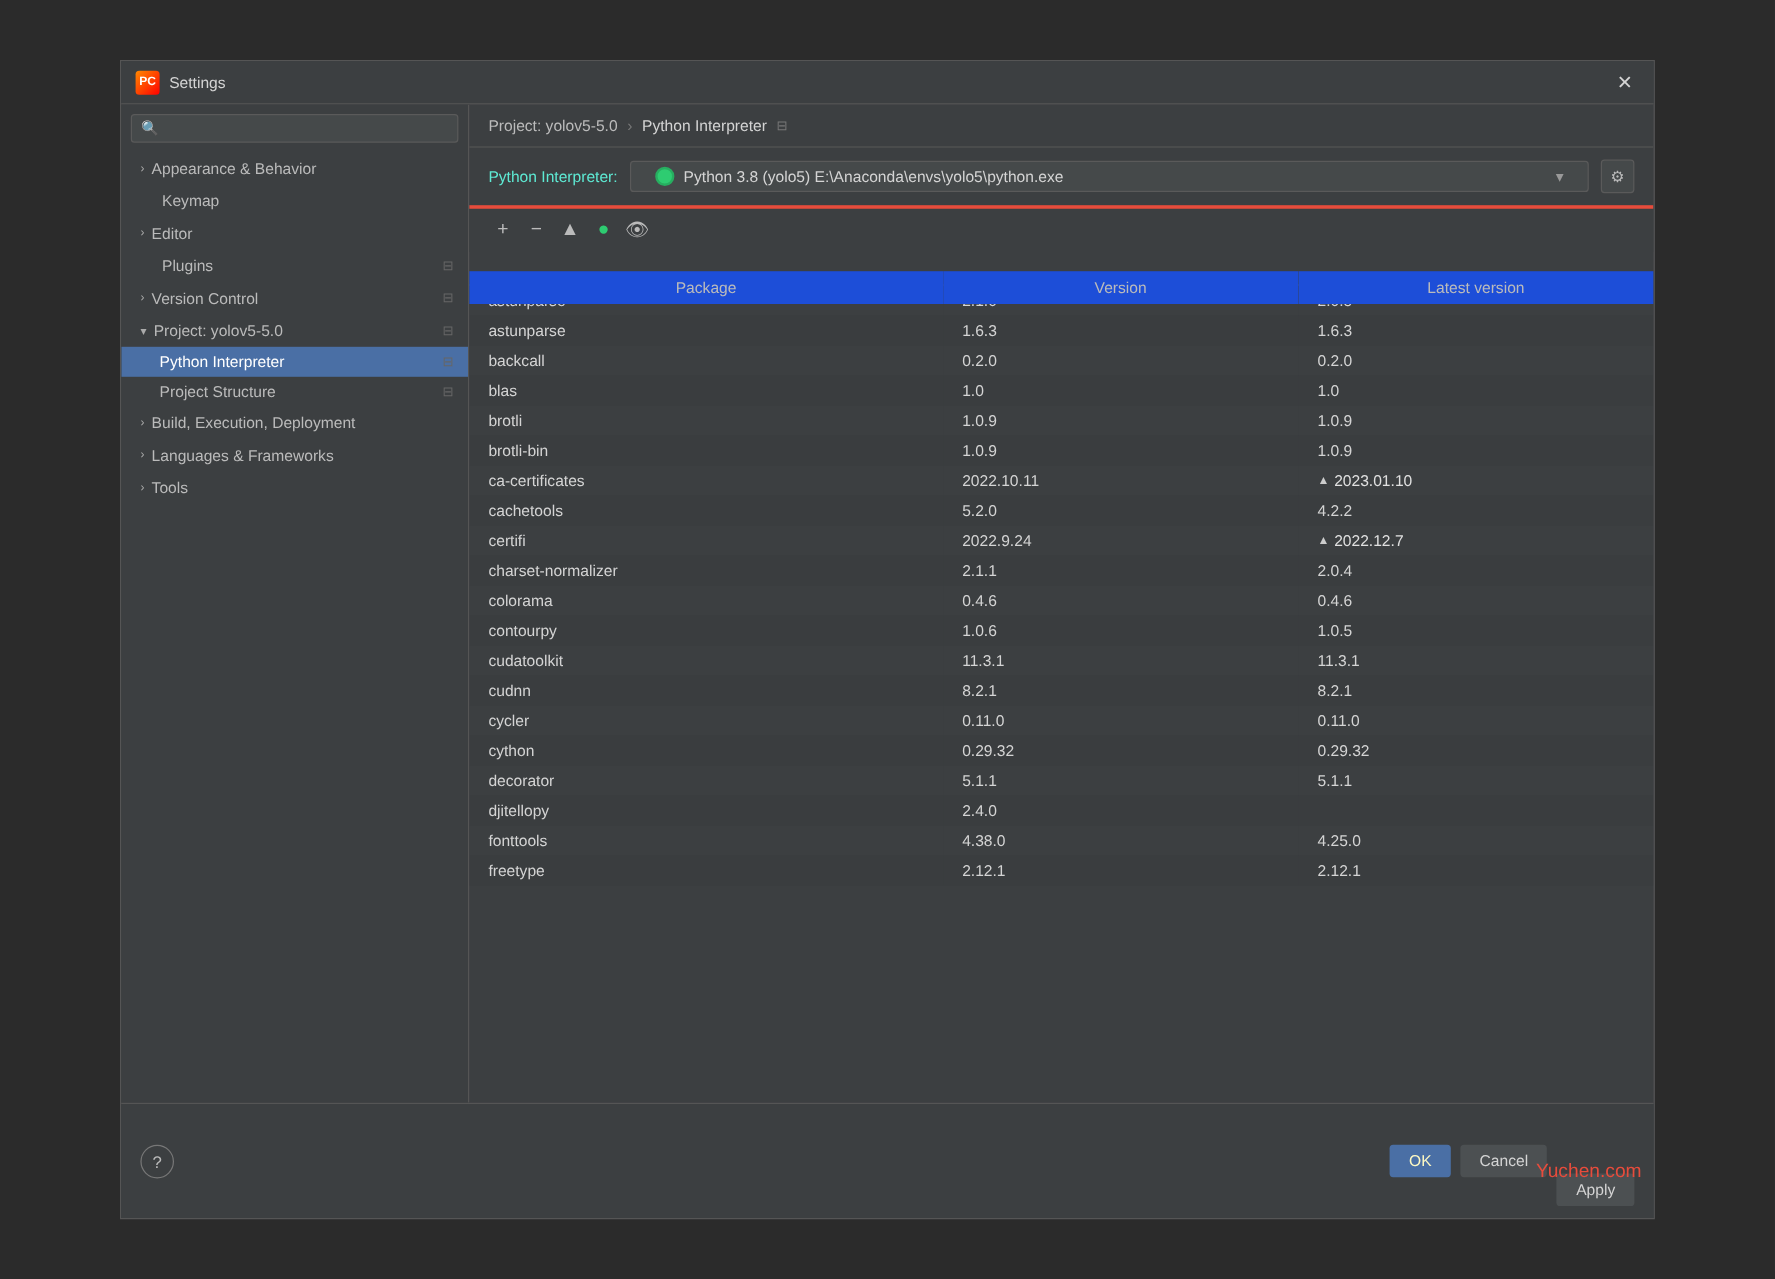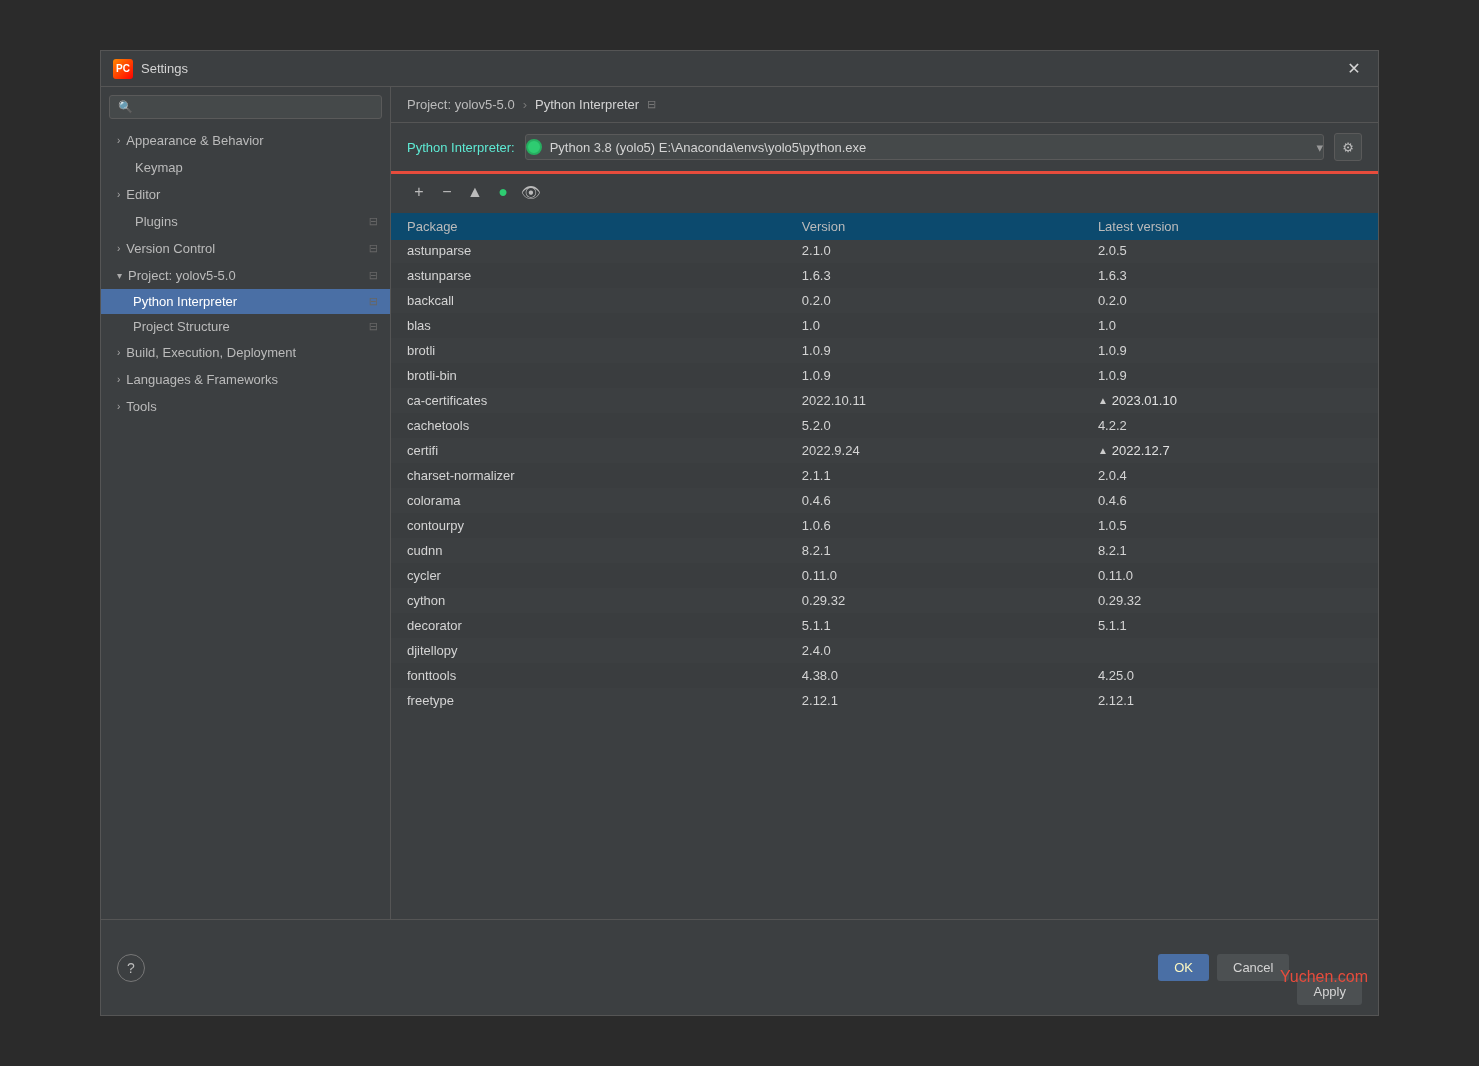--- a/index.html
+++ b/index.html
@@ -141,21 +141,21 @@
       align-items: center;
       gap: 10px;
       border-bottom: 3px solid #e74c3c;
     }
     .interpreter-label { color: #5eead4; font-size: 13px; white-space: nowrap; }
     .interpreter-select {
       flex: 1;
       background: #45494a;
       border: 1px solid #5a5a5a;
       border-radius: 3px;
-      padding: 4px 0;
+      padding: 4px 20px;
       color: #d4d4d4;
       font-size: 13px;
       display: flex;
       align-items: center;
       gap: 8px;
       cursor: pointer;
     }
     .interp-icon {
       width: 16px;
       height: 16px;
@@ -209,29 +209,29 @@
     .table-container {
       flex: 1;
       overflow-y: auto;
       overflow-x: hidden;
     }
     table {
       width: 100%;
       border-collapse: collapse;
     }
     thead th {
-      background: #0c4a6e;
+      background: #1d4ed8;
       padding: 6px 16px;
-      text-align: left;
+      text-align: center;
       color: #bbb;
       font-weight: 500;
       border-bottom: 1px solid #555;
       font-size: 13px;
       position: sticky;
-      top: 3px;
+      top: 16px;
     }
     thead th:nth-child(1) { width: 40%; }
     thead th:nth-child(2) { width: 30%; }
     thead th:nth-child(3) { width: 30%; }
     tbody tr:nth-child(even) { background: #3a3d3f; }
     tbody tr:nth-child(odd) { background: #3c3f41; }
     tbody td {
       padding: 5px 16px;
       font-size: 13px;
       color: #d4d4d4;
@@ -469,20 +469,25 @@
                   <td>colorama</td>
                   <td>0.4.6</td>
                   <td>0.4.6</td>
                 </tr>
                 <tr>
                   <td>contourpy</td>
                   <td>1.0.6</td>
                   <td>1.0.5</td>
                 </tr>
                 <tr>
+                  <td>cudatoolkit</td>
+                  <td>11.3.1</td>
+                  <td>11.3.1</td>
+                </tr>
+                <tr>
                   <td>cudnn</td>
                   <td>8.2.1</td>
                   <td>8.2.1</td>
                 </tr>
                 <tr>
                   <td>cycler</td>
                   <td>0.11.0</td>
                   <td>0.11.0</td>
                 </tr>
                 <tr>

